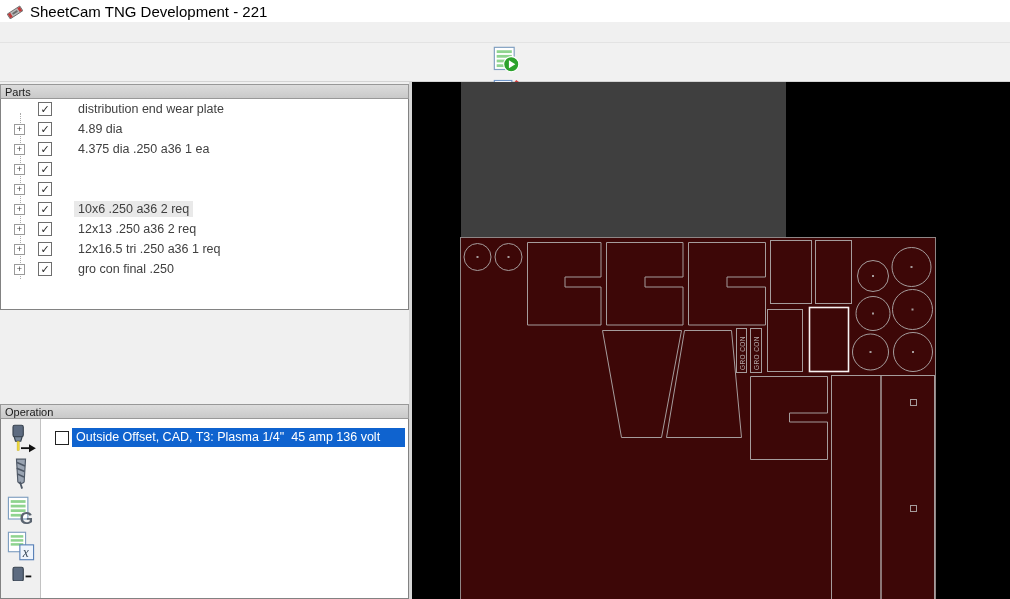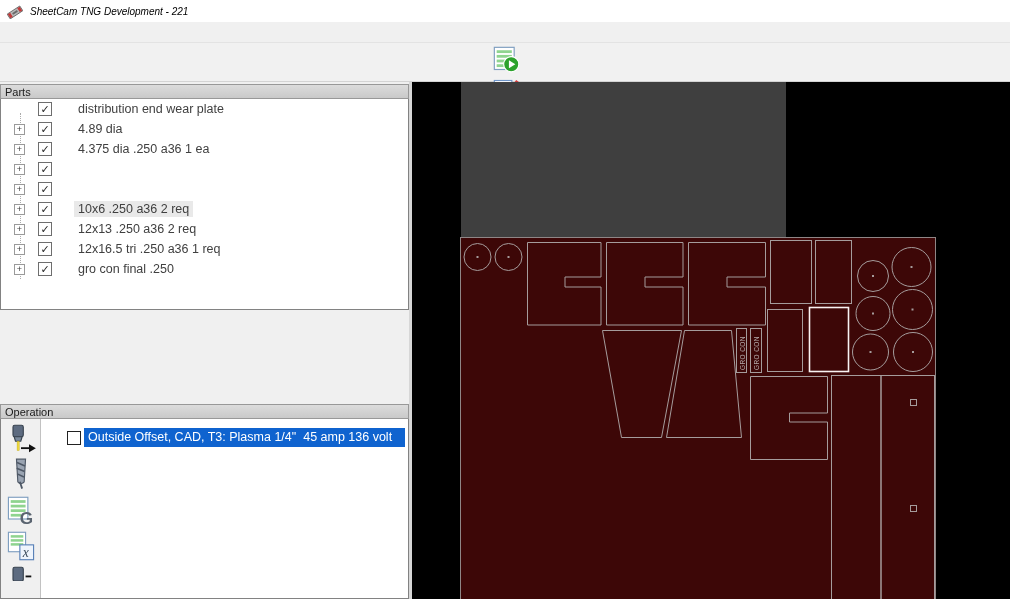--- a/index.html
+++ b/index.html
@@ -3,21 +3,21 @@
 <meta charset="utf-8">
 <style>
   * { margin:0; padding:0; box-sizing:border-box; }
   html,body { width:1010px; height:599px; overflow:hidden; }
   body { font-family:"Liberation Sans","DejaVu Sans",sans-serif; background:#f0f0f0; position:relative; }
   .app { position:absolute; inset:0; }
 
   
   .titlebar { position:absolute; left:0; top:0; width:1010px; height:22px; background:#ffffff; display:flex; align-items:center; padding-left:7px; }
   .titlebar .ticon { width:16px; height:15px; margin-right:7px; }
-  .titlebar .ttext { font-size:10px; color:#000;font-style:italic; }
+  .titlebar .ttext { font-size:15px; color:#000; }
 
   
   .menubar { position:absolute; left:0; top:22px; width:1010px; height:20px; background:#ffffff; display:flex; align-items:center; padding-left:2px; }
   .menu-item { font-size:12.5px; color:#111; padding:2px 9px; cursor:default; }
 
   
   .toolbar { position:absolute; left:0; top:42px; width:1010px; height:40px; background:#f1f1f1; border-top:1px solid #e3e3e3; border-bottom:1px solid #d4d4d4; display:flex; align-items:center; padding-left:2px;flex-direction:column; }
   .tbtn { width:34px; height:32px; display:flex; align-items:center; justify-content:center; border:1px solid transparent; flex:0 0 auto; }
   .tbtn.active { background:#cde6f7; border:1px solid #92c0e0; }
   .tsep { width:7px; height:30px; border-left:2px dotted #a9a9a9; margin:0 4px 0 6px; flex:0 0 auto; }
@@ -42,21 +42,21 @@
   .expander { width:11px; height:11px; border:1px solid #9a9a9a; background:#fff; margin-right:13px; font-size:9px; line-height:9px; text-align:center; color:#444; flex:0 0 auto; }
   .exp-spacer { width:24px; flex:0 0 auto; }
   .cb { width:14px; height:14px; border:1px solid #6e6e6e; background:#fff; text-align:center; font-size:11px; line-height:13px; color:#1f1f1f; flex:0 0 auto; }
   .tree-row .cb { margin-right:22px; }
   .tree-label { font-size:12.5px; color:#404040; padding:1px 4px; white-space:pre; }
   .tree-label.hl { background:#e9e9e9; }
 
   
   .ops-body { overflow:hidden; }
   .ops-strip { position:absolute; left:0; top:0; bottom:0; width:40px; background:#f0f0f0; border-right:1px solid #c2c2c2; display:flex; flex-direction:column; align-items:center; padding-top:4px; gap:3px; }
-  .op-row { position:absolute; left:54px; right:3px; top:9px; height:19px; display:flex; align-items:center;margin-left:12px; }
+  .op-row { position:absolute; left:54px; right:3px; top:9px; height:19px; display:flex; align-items:center; }
   .op-row .cb { margin-right:3px; border-color:#222; }
   .op-label { flex:1; background:#0f63cf; color:#ffffff; font-size:12.5px; line-height:19px; padding-left:4px; white-space:pre; overflow:hidden; }
 
   
   .splitter { position:absolute; left:409px; top:0; width:3px; height:517px; background:#d7d7d7; }
   .canvas { position:absolute; left:412px; top:0; width:598px; height:517px; background:#000; }
   .canvas svg { display:block; }
 
   .gro-text { font-size:6.5px; fill:#b5abab; letter-spacing:0.4px; font-family:"Liberation Sans",sans-serif; }
 </style>

